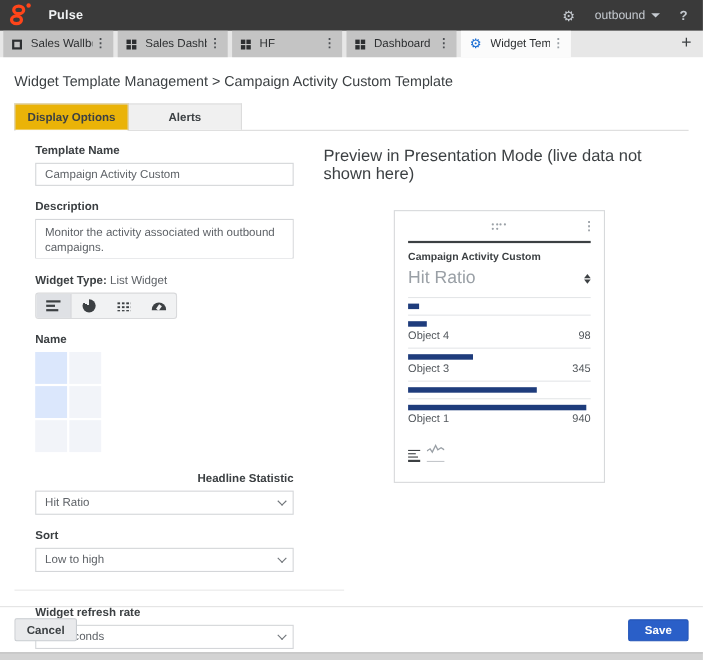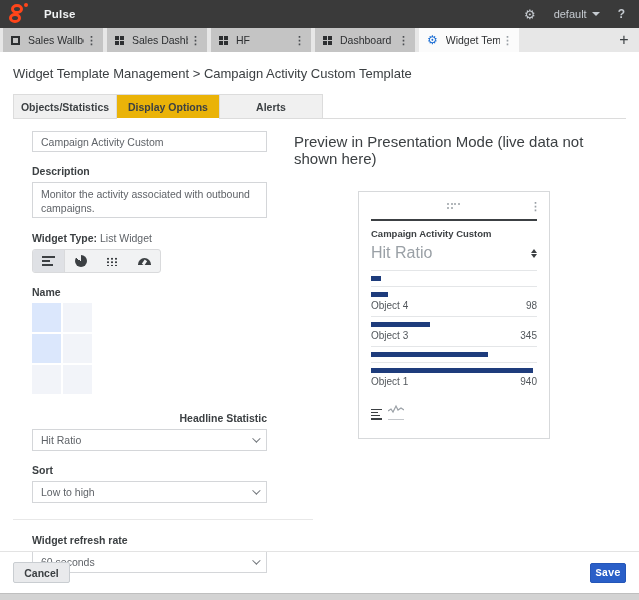--- a/index.html
+++ b/index.html
@@ -144,40 +144,40 @@
   .foot-spark { padding-bottom:1px; border-bottom:1px solid #c4c7cb; cursor:pointer; }
 
   
   .footer-rule { position:absolute; left:0; top:551px; width:639px; height:1px; background:#e3e3e3; }
   .btn-cancel {
     position:absolute; left:13px; top:562px; width:57px; height:21px;
     background:#e9eaec; border:1px solid #c9cdd1; border-radius:2px;
     font-family:inherit; font-size:10.5px; font-weight:bold; color:#3c4043; cursor:pointer;
   }
   .btn-save {
-    position:absolute; right:13px; top:563px; width:36px; height:20px;
+    position:absolute; right:13px; top:563px; width:55px; height:20px;
     background:#2a5fc8; border:1px solid #2456b8; border-radius:2px;
-    font-family:Liberation Mono, monospace; font-size:10.5px; font-weight:bold; color:#ffffff; cursor:pointer;
+    font-family:Liberation Sans, sans-serif; font-size:10.5px; font-weight:bold; color:#ffffff; cursor:pointer;
   }
   .bottom-strip { position:absolute; left:0; bottom:0; width:639px; height:7px; background:#d3d3d3; border-top:1px solid #bfbfbf; }
 </style>
 </head>
 <body>
 
 <div class="app-header">
   <div class="logo">
     <div class="ring-big"></div>
       <div class="ring-small"></div>
       <div class="dot"></div>
   </div>
   <div class="app-title">Pulse</div>
   <div class="header-right">
     <div class="hdr-gear">⚙</div>
     <div class="hdr-profile">
-      <span>default</span>
+      <span>outbound</span>
       <span class="caret-down"></span>
     </div>
     <div class="hdr-help">?</div>
   </div>
 </div>
 
 <div class="tab-strip">
   <div class="dash-tab">
     <span class="icon-sq-outline"></span>
     <span class="t-label">Sales Wallboard</span>
@@ -202,26 +202,26 @@
     <span class="icon-gear-blue">⚙</span>
     <span class="t-label">Widget Template M</span>
     <span class="kebab">⋮</span>
   </div>
   <div class="add-tab">+</div>
 </div>
 
 <div class="page-title">Widget Template Management &gt; Campaign Activity Custom Template</div>
 
 <div class="page-tabs">
-  <div class="page-tab">Objects/Statistics</div>
   <div class="page-tab active">Display Options</div>
   <div class="page-tab">Alerts</div>
 </div>
 
 <div class="form-col">
+  <div class="f-label">Template Name</div>
   <input class="f-input" type="text" value="Campaign Activity Custom" style="">
 
   <div class="f-label mt13">Description</div>
   <textarea class="f-textarea" style="">Monitor the activity associated with outbound campaigns.</textarea>
 
   <div class="wt-line mt14">
     <b>Widget Type:</b>
     <span> </span><span>List Widget</span>
   </div>
   <div class="segmented">

